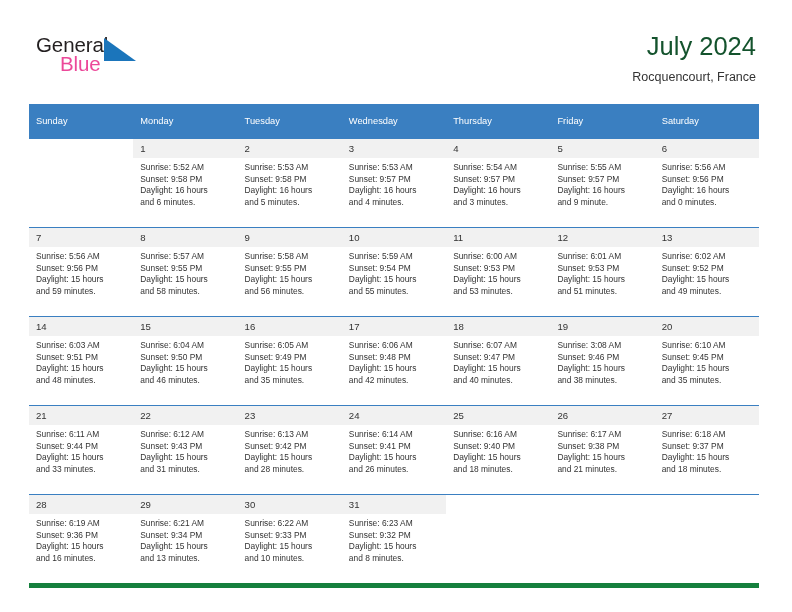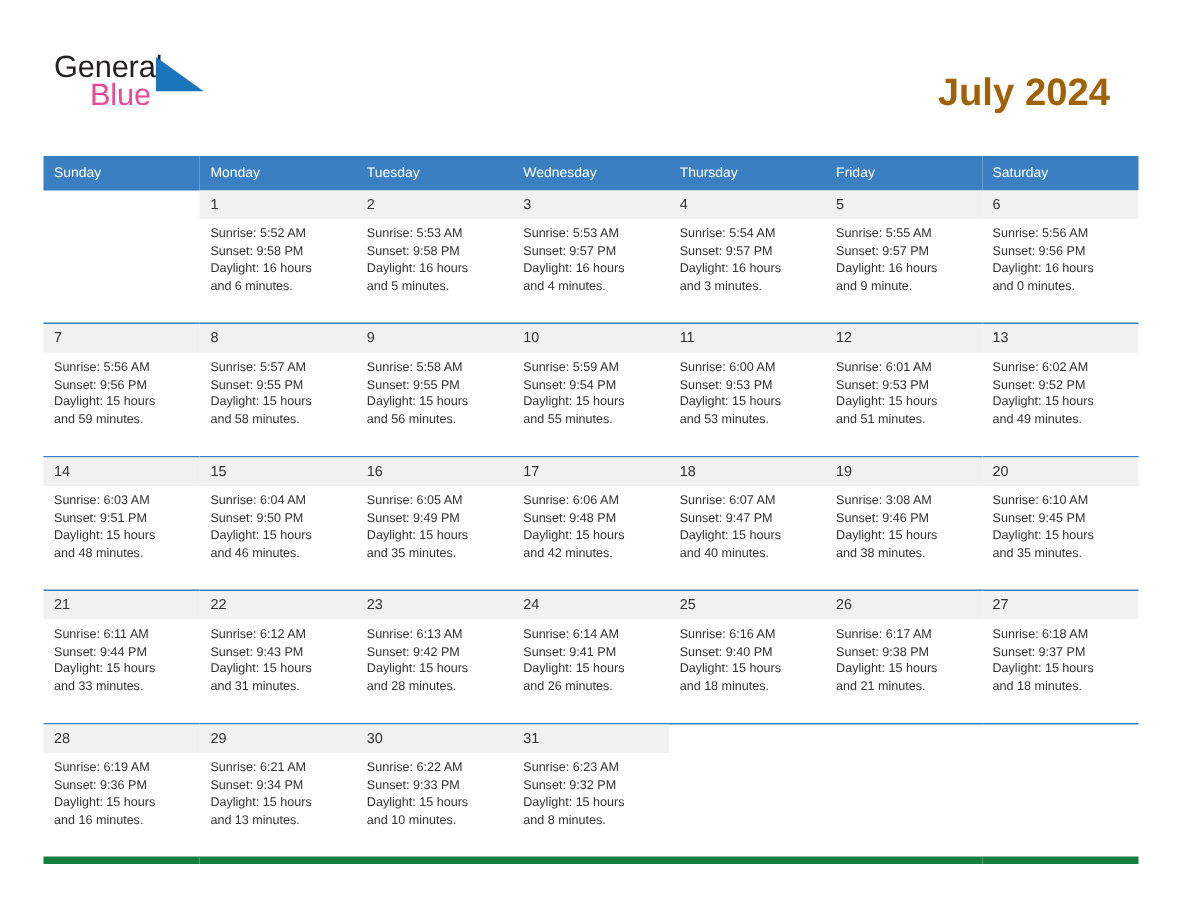--- a/index.html
+++ b/index.html
@@ -65,25 +65,25 @@
   .brand-flag svg { display: block; }
 
   .title-block {
     position: absolute;
     right: 36px;
     top: 30px;
     text-align: right;
   }
   .cal-title {
     font-size: 25.5px;
-    color: #a16207;
+    color: #14532d;
     line-height: 32px;
     white-space: nowrap;
-    font-weight: bold;
-    margin: 16px;
+    font-weight: normal;
+    margin: 0;
   }
   .cal-location {
     font-size: 12.5px;
     color: #333333;
     line-height: 20px;
     margin-top: 5px;
     white-space: nowrap;
   }
 
   
@@ -97,21 +97,21 @@
   }
   .calendar col { width: 104.285px; }
 
   .calendar thead th {
     background: #3a7fc1;
     color: #ffffff;
     font-size: 9.3px;
     font-weight: normal;
     text-align: left;
     padding: 5px 0 5px 7px;
-    height: 23px;
+    height: 35px;
     line-height: 11px;
     border: none;
   }
 
   .week-row > td {
     vertical-align: top;
     padding: 0;
     border-top: 1px solid #3a7fc1;
     height: 88px;
   }
@@ -154,20 +154,21 @@
       <span class="brand-flag">
         <svg width="32" height="23" viewBox="0 0 32 23" xmlns="http://www.w3.org/2000/svg">
           <polygon points="0,0 32,23 0,23" fill="#1b75bb"></polygon>
         </svg>
       </span>
       <span class="brand-blue">Blue</span>
     </div>
 
     <div class="title-block">
       <h1 class="cal-title">July 2024</h1>
+      <div class="cal-location">Rocquencourt, France</div>
     </div>
 
   </div>
 
   <table class="calendar">
     <colgroup>
       <col>
         <col>
         <col>
         <col>

